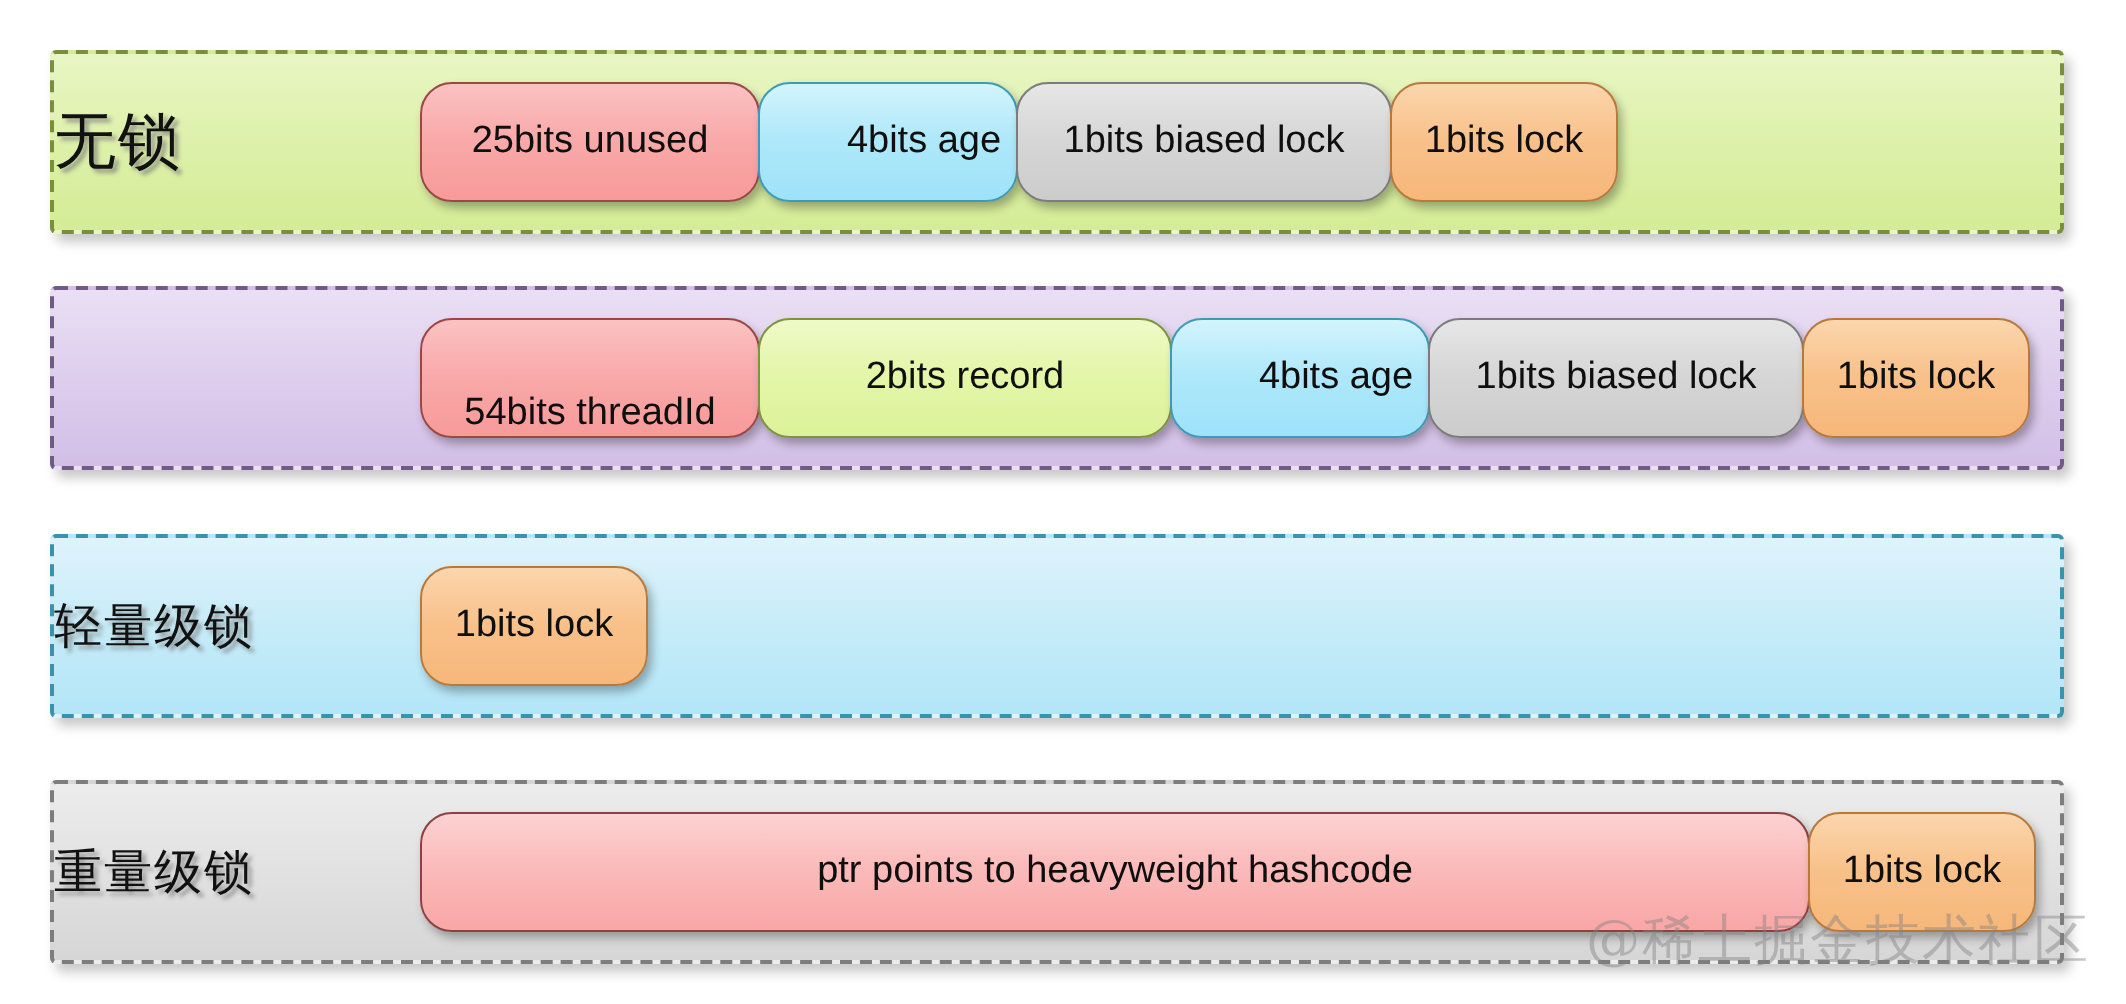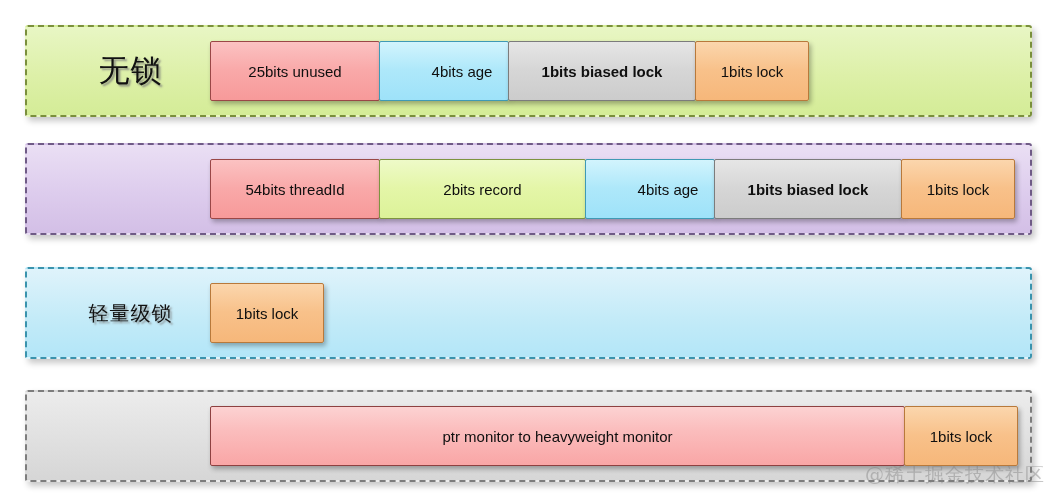--- a/index.html
+++ b/index.html
@@ -36,74 +36,73 @@
     align-items: center;
   }
   .row-1 { top: 25px;  border-color: #7a8f3c; background: linear-gradient(180deg,#e8f6c4 0%,#ddf0a8 55%,#d4ec97 100%); }
   .row-2 { top: 143px; border-color: #6f5b86; background: linear-gradient(180deg,#eadff4 0%,#ddcced 55%,#d3bfe6 100%); }
   .row-3 { top: 267px; border-color: #3a93ad; background: linear-gradient(180deg,#dff3fb 0%,#c4ebf8 55%,#b3e6f8 100%); }
   .row-4 { top: 390px; border-color: #7d7d7d; background: linear-gradient(180deg,#ececec 0%,#e0e0e0 55%,#d6d6d6 100%); }
 
   
   .state-label {
     position: absolute;
-    left: 12px;
+    left: 0;
     width: 183px;
-    text-align: center;
     font-family: "DejaVu Serif", "Liberation Serif", serif;
     font-size: 31px;
     font-weight: 400;
     color: #111111;
     letter-spacing: 1px;
     text-shadow: 2px 2px 2px rgba(120,120,120,0.75);
     white-space: nowrap;
   }
-  .state-label.small { font-size: 20px; }
+  .state-label.small { font-size: 24px; }
 
   
   .fields {
     position: absolute;
     left: 183px;
     right: 12px;
     height: 60px;
     display: flex;
     align-items: stretch;
   }
   .cell {
     position: relative;
     display: flex;
     align-items: center;
     justify-content: center;
-    border-radius: 2px;
+    border-radius: 16px;
     box-sizing: border-box;
     border: 1px solid rgba(0,0,0,0.35);
     box-shadow: 2px 3px 5px rgba(0,0,0,0.30);
     font-family: "Liberation Sans", sans-serif;
-    font-size: 15px;
+    font-size: 19px;
     font-weight: 400;
     color: #0f0f0f;
     white-space: nowrap;
     overflow: hidden;
   }
   .cell + .cell { margin-left: -1px; }
 
   .c-pink   { background: linear-gradient(180deg,#fbc2c2 0%,#f9a9a9 48%,#f79a9a 100%); border-color: #9a4747; }
   .c-green  { background: linear-gradient(180deg,#eefac8 0%,#e4f6a8 48%,#dcf299 100%); border-color: #7e9440; }
   .c-blue   { background: linear-gradient(180deg,#d2f4fd 0%,#aee8fa 48%,#9ee2f9 100%); border-color: #3f9ab5; padding-left: 36px; }
-  .c-gray   { background: linear-gradient(180deg,#e6e6e6 0%,#d6d6d6 48%,#cccccc 100%); border-color: #7c7c7c; font-weight: bold; }
+  .c-gray   { background: linear-gradient(180deg,#e6e6e6 0%,#d6d6d6 48%,#cccccc 100%); border-color: #7c7c7c; }
   .c-orange { background: linear-gradient(180deg,#fbd6ad 0%,#f8c18a 48%,#f6b77a 100%); border-color: #b8793b; }
   .c-pinkwide { background: linear-gradient(180deg,#fcd2d2 0%,#fbbdbd 40%,#f9a6a6 100%); border-color: #8e4141; }
 
   
   .watermark {
     position: absolute;
     right: 18px;
     bottom: 14px;
     font-family: "DejaVu Serif", "Liberation Serif", serif;
-    font-size: 19px;
+    font-size: 27px;
     letter-spacing: 1px;
     color: rgba(130,130,130,0.45);
     white-space: nowrap;
     pointer-events: none;
   }
   .watermark-sub {
     position: absolute;
     right: 78px;
     bottom: -6px;
     font-family: "DejaVu Serif", "Liberation Serif", serif;
@@ -129,21 +128,21 @@
         <div class="cell c-gray" style="width: 188px; flex: 0 0 188px;">
           <span>1bits biased lock</span>
         </div>
         <div class="cell c-orange" style="width: 114px; flex: 0 0 114px;">
           <span>1bits lock</span>
         </div>
       </div>
     </div>
     <div class="row row-2">
       <div class="fields">
-        <div class="cell c-pink" style="width: 170px; flex: 0 0 170px;">
+        <div class="cell c-pink" style="width: 170px; flex: 0 0 170px; align-items: flex-end;">
           <span>54bits threadId</span>
         </div>
         <div class="cell c-green" style="width: 207px; flex: 0 0 207px;">
           <span>2bits record</span>
         </div>
         <div class="cell c-blue" style="width: 130px; flex: 0 0 130px;">
           <span>4bits age</span>
         </div>
         <div class="cell c-gray" style="width: 188px; flex: 0 0 188px;">
           <span>1bits biased lock</span>
@@ -155,23 +154,24 @@
     </div>
     <div class="row row-3">
       <div class="state-label small">轻量级锁</div>
       <div class="fields">
         <div class="cell c-orange" style="width: 114px; flex: 0 0 114px;">
           <span>1bits lock</span>
         </div>
       </div>
     </div>
     <div class="row row-4">
+      <div class="state-label small">重量级锁</div>
       <div class="fields">
         <div class="cell c-pinkwide" style="width: 695px; flex: 0 0 695px;">
-          <span>ptr monitor to heavyweight monitor</span>
+          <span>ptr points to heavyweight hashcode</span>
         </div>
         <div class="cell c-orange" style="width: 114px; flex: 0 0 114px;">
           <span>1bits lock</span>
         </div>
       </div>
     </div>
   </div>
 
 <div class="watermark">@稀土掘金技术社区</div>
 <div class="watermark-sub"></div>

